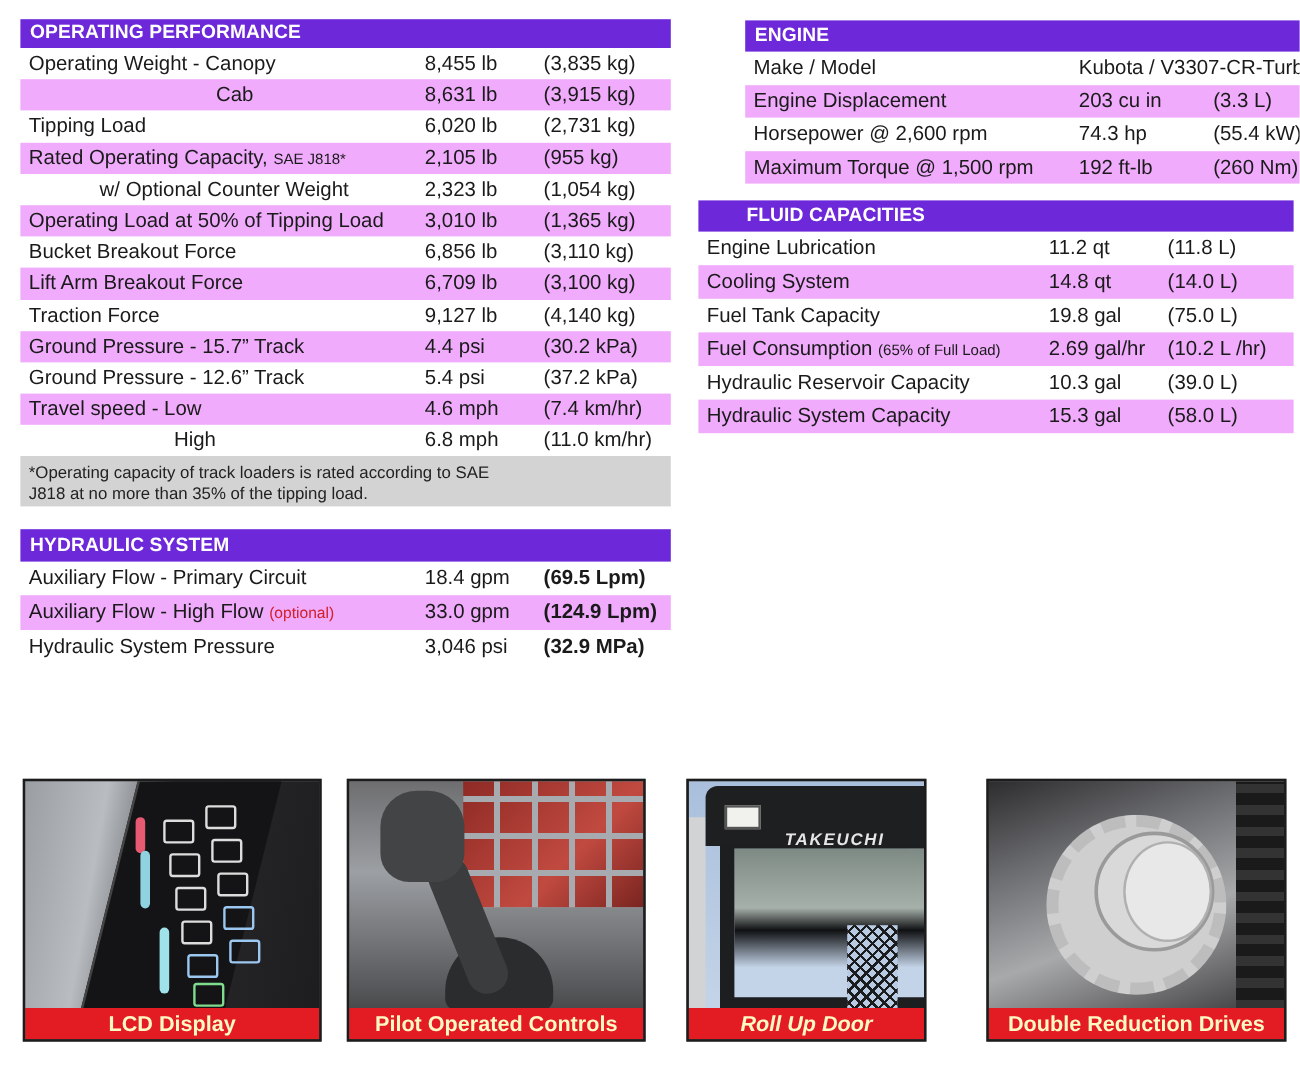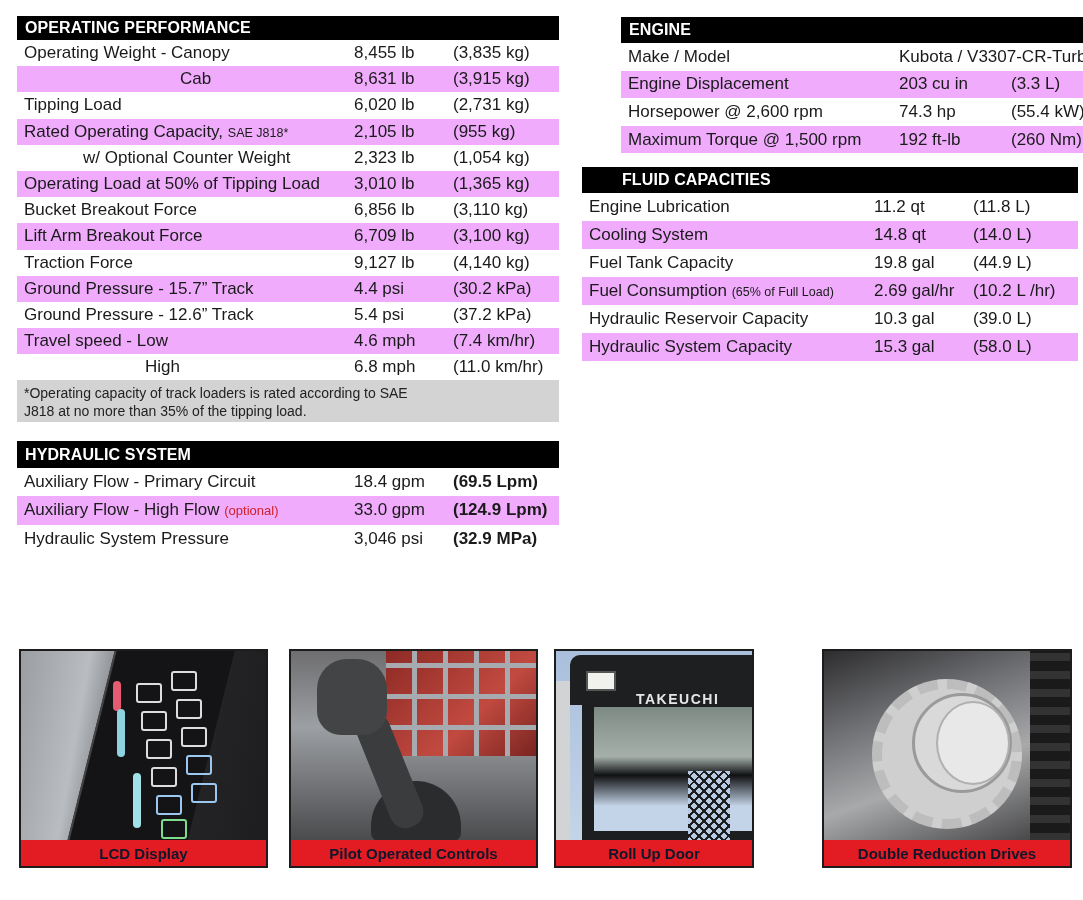--- a/index.html
+++ b/index.html
@@ -1,21 +1,21 @@
 <!DOCTYPE html>
 <html><head>
 <meta charset="utf-8">
 <style>
   * { box-sizing: border-box; margin: 0; padding: 0; }
   html, body { width: 1083px; height: 900px; background: #ffffff; overflow: hidden; }
   body { position: relative; font-family: "Liberation Sans", sans-serif; color: #1a1a1a; }
 
   .section { position: absolute; }
   .sec-header {
-    background: #000000; color: #ffffff; font-weight: bold;
+    background: #6d28d9; color: #ffffff; font-weight: bold;
     font-size: 16px; letter-spacing: 0.1px; padding-left: 8px;
     display: flex; align-items: center; text-align: right;
   }
   .row { display: flex; align-items: center; font-size: 17px; white-space: nowrap; }
   .row.alt { background: #f0abfc; }
   .row .label { padding-left: 7px; }
   .row .small { font-size: 12.5px; }
   .row .opt { font-size: 13px; color: #d0202a; }
   .row .cell { position: absolute; }
   .row { position: relative; }
@@ -56,26 +56,26 @@
   #sec-fluid .c2 { left: 391px; }
 
   
   .card {
     position: absolute; top: 649px; height: 219px;
     border: 2px solid #1c1c1c; overflow: hidden; background: #555;
   }
   .card .photo { position: absolute; left: 0; top: 0; right: 0; bottom: 26px; overflow: hidden; }
   .card .caption {
     position: absolute; left: 0; right: 0; bottom: 0; height: 26px;
-    background: #e31b23; color: #0f172a; font-weight: bold; font-size: 15px;
+    background: #e31b23; color: #fef9c3; font-weight: bold; font-size: 18px;
     display: flex; align-items: center; justify-content: center;
   }
   #card-1 { left: 19px; width: 249px; }
   #card-2 { left: 289px; width: 249px; }
-  #card-3 { left: 554px; width: 200px; }
+  #card-3 { left: 572px; width: 200px; font-style: italic; }
   #card-4 { left: 822px; width: 250px; }
 
   
   .p1 { background: linear-gradient(100deg, #9a9ea3 0%, #b9bcc0 25%, #8b8f94 35%, #2a2a2c 45%, #1d1d1f 100%); }
   .lcd-panel { position: absolute; left: 70px; top: -10px; width: 120px; height: 210px; background: #141416; transform: skewX(-14deg); border-left: 2px solid #444; }
   .lcd-btn { position: absolute; width: 26px; height: 20px; border: 2px solid #ddd; border-radius: 3px; }
   .arc { position: absolute; width: 8px; border-radius: 4px; }
 
   
   .p2 { background: linear-gradient(180deg, #6e6e70 0%, #9c9fa3 40%, #4a4b4d 100%); }
@@ -233,21 +233,21 @@
     <span class="cell c2">(11.8 L)</span>
   </div>
   <div class="row alt">
     <span class="label">Cooling System</span>
     <span class="cell c1">14.8 qt</span>
     <span class="cell c2">(14.0 L)</span>
   </div>
   <div class="row">
     <span class="label">Fuel Tank Capacity</span>
     <span class="cell c1">19.8 gal</span>
-    <span class="cell c2">(44.9 L)</span>
+    <span class="cell c2">(75.0 L)</span>
   </div>
   <div class="row alt">
     <span class="label"><span>Fuel Consumption</span> <span class="small">(65% of Full Load)</span></span>
     <span class="cell c1">2.69 gal/hr</span>
     <span class="cell c2">(10.2 L /hr)</span>
   </div>
   <div class="row">
     <span class="label">Hydraulic Reservoir Capacity</span>
     <span class="cell c1">10.3 gal</span>
     <span class="cell c2">(39.0 L)</span>

